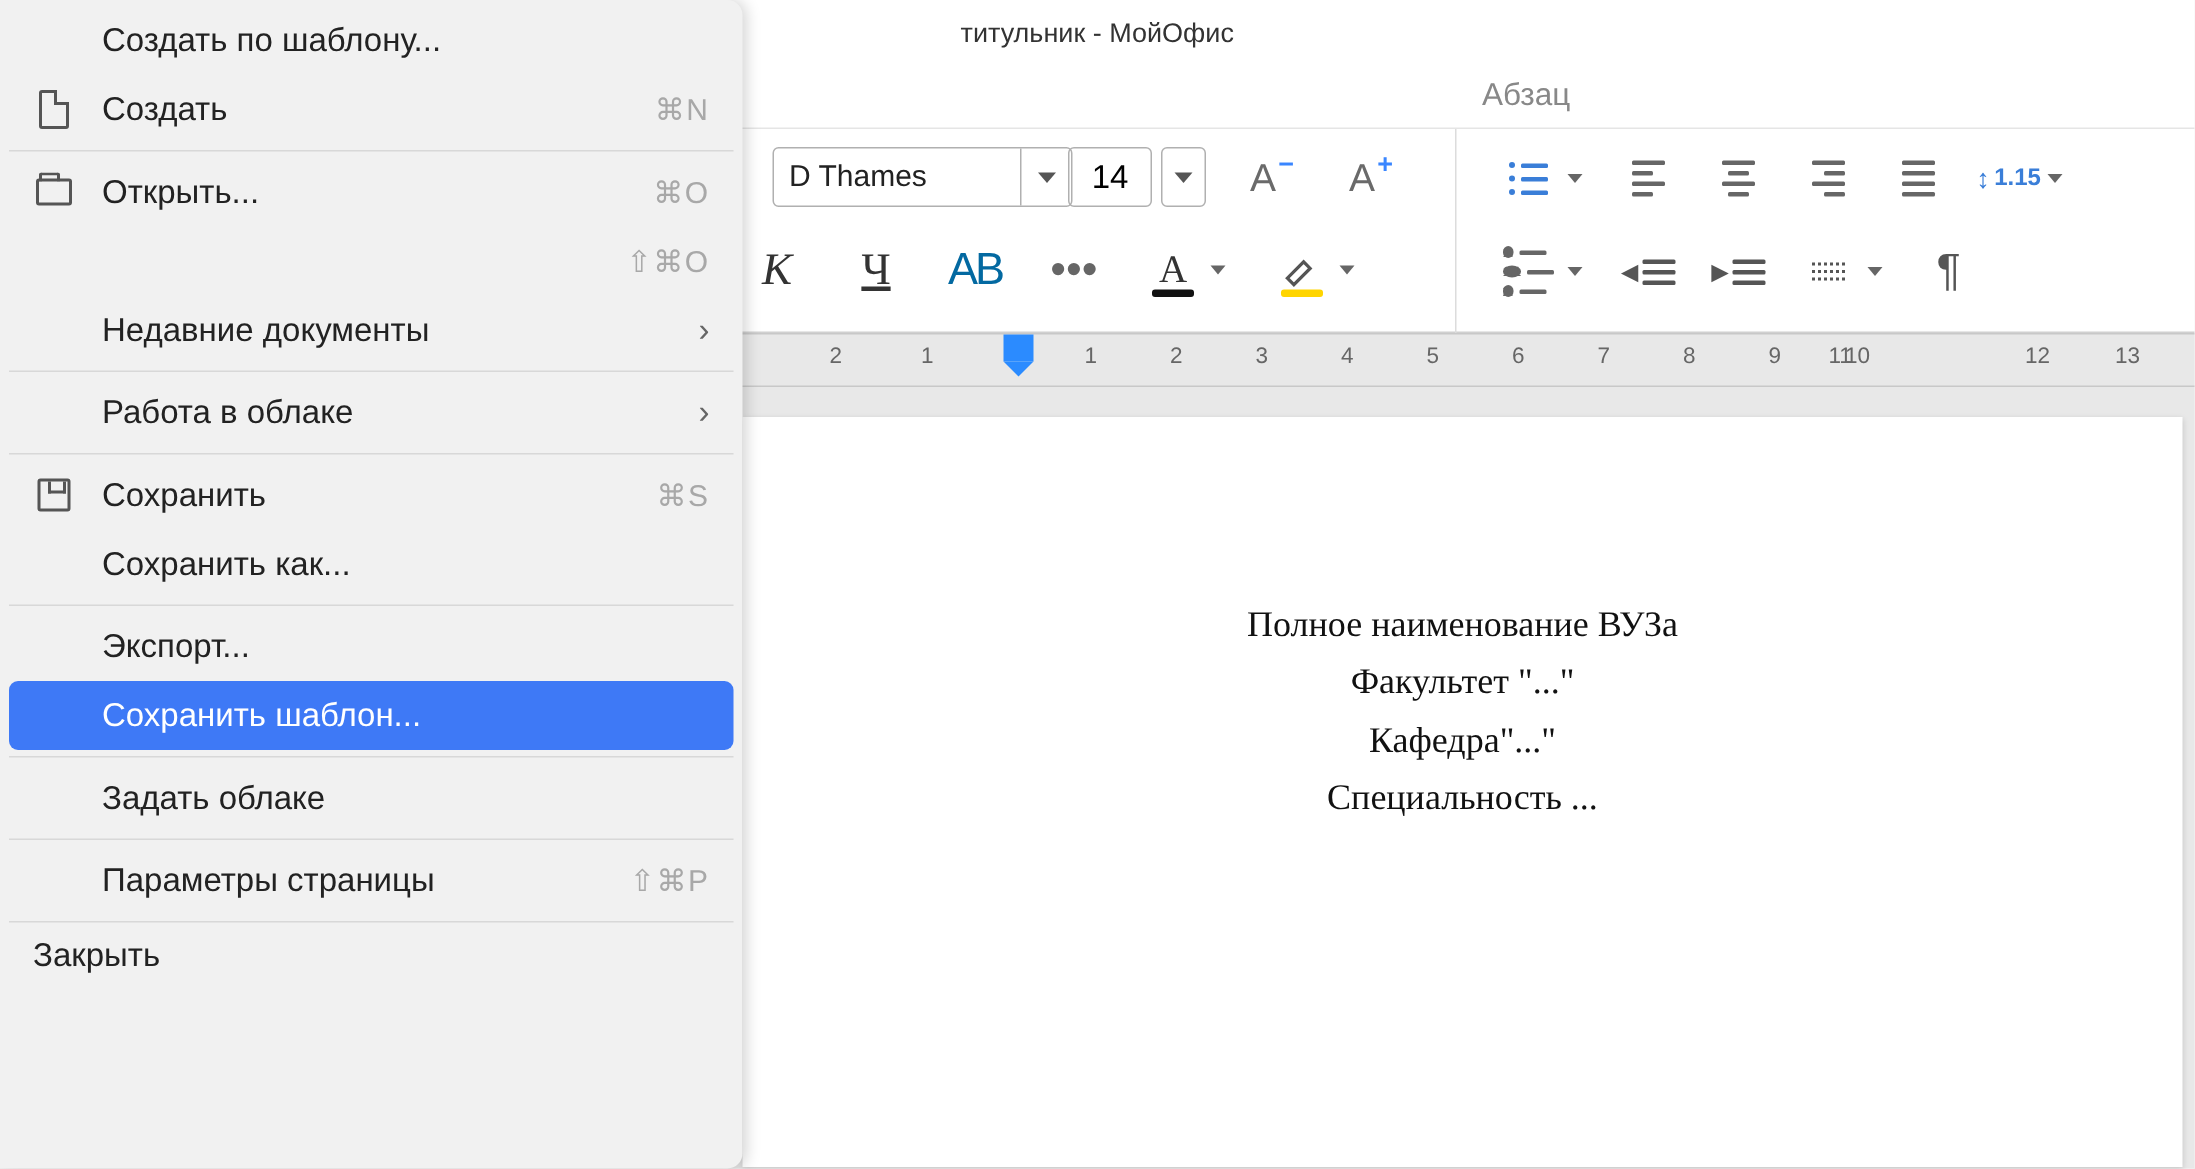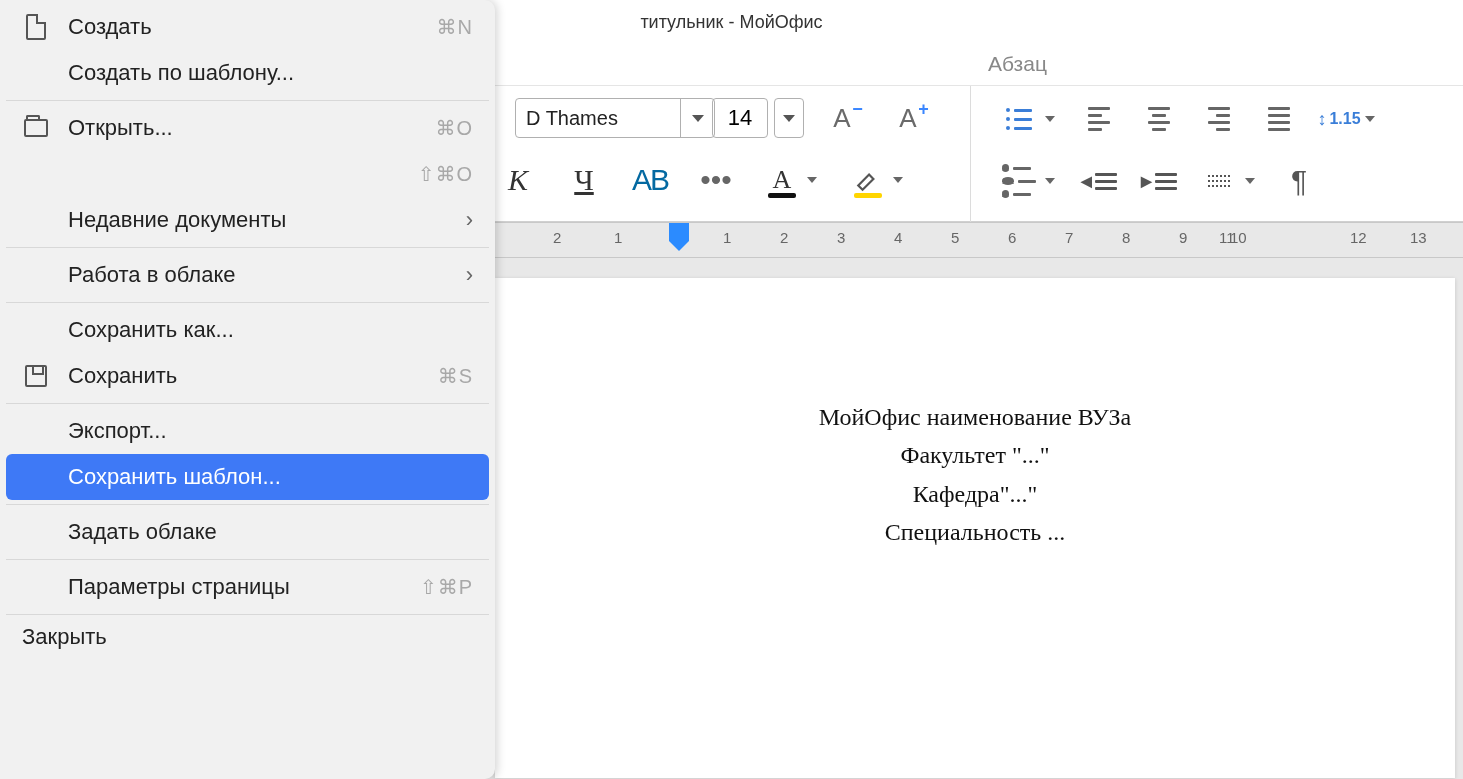--- a/index.html
+++ b/index.html
@@ -410,38 +410,38 @@
     <span class="num" style="left:1230px">10</span>
     <span class="num" style="left:1219px">11</span>
     <span class="num" style="left:1350px">12</span>
     <span class="num" style="left:1410px">13</span>
   </div>
   <div class="cursor"></div>
 </div>
 
 <div class="page-bg"></div>
 <div class="page">
-  <p>МойОфис наименование ВУЗа</p>
+  <p>Полное наименование ВУЗа</p>
   <p>Факультет "..."</p>
   <p>Кафедра"..."</p>
   <p>Специальность ...</p>
 </div>
 
 <div class="menu">
   <div class="grp">
+    <div class="item">
+      <span>Создать по шаблону...</span>
+    </div>
     <div class="item">
       <span class="mic">
           <span class="doc-icon"></span>
         </span>
       <span>Создать</span>
       <span class="shortcut">⌘N</span>
     </div>
-    <div class="item">
-      <span>Создать по шаблону...</span>
-    </div>
   </div>
   <div class="sep"></div>
   <div class="grp">
     <div class="item">
       <span class="mic">
           <span class="folder-icon"></span>
         </span>
       <span>Открыть...</span>
       <span class="shortcut">⌘O</span>
     </div>
@@ -456,29 +456,29 @@
   <div class="sep"></div>
   <div class="grp">
     <div class="item">
       <span>Работа в облаке</span>
       <span class="chev-r">›</span>
     </div>
   </div>
   <div class="sep"></div>
   <div class="grp">
     <div class="item">
-      <span>Сохранить как...</span>
-    </div>
-    <div class="item">
       <span class="mic">
           <span class="floppy-icon"></span>
         </span>
       <span>Сохранить</span>
       <span class="shortcut">⌘S</span>
     </div>
+    <div class="item">
+      <span>Сохранить как...</span>
+    </div>
   </div>
   <div class="sep"></div>
   <div class="grp">
     <div class="item">
       <span>Экспорт...</span>
     </div>
     <div class="item hl">
       <span>Сохранить шаблон...</span>
     </div>
   </div>

